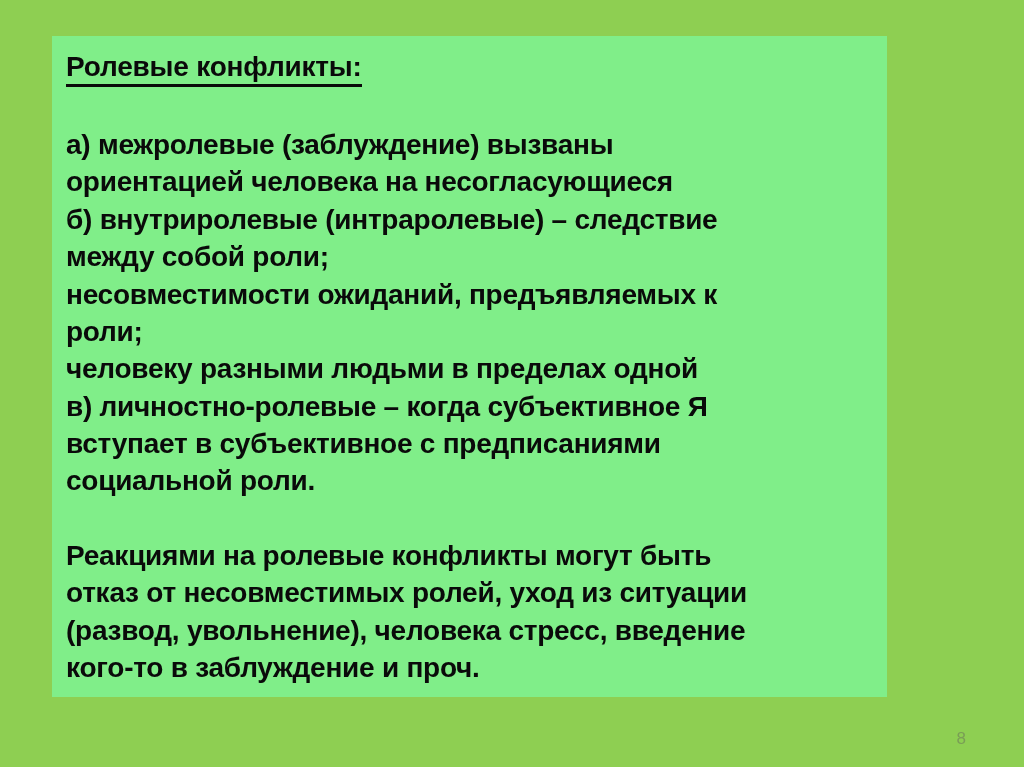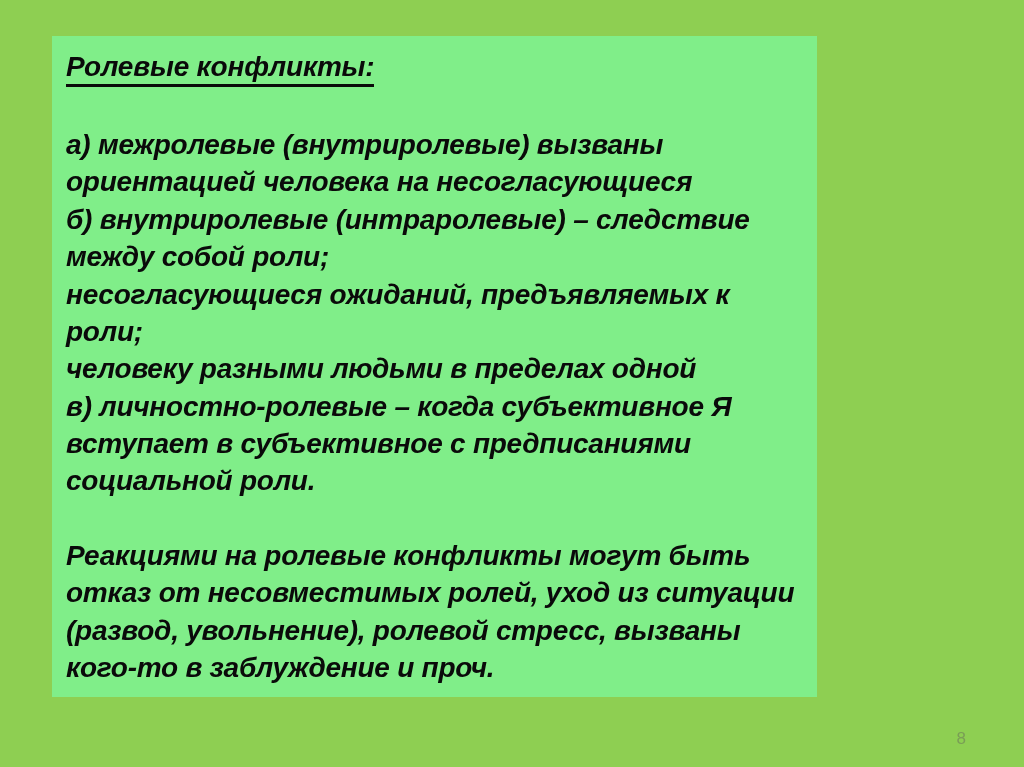--- a/index.html
+++ b/index.html
@@ -21,27 +21,26 @@
     height: 767px;
     background: #8ecf52;
     box-sizing: border-box;
   }
 
   
   .content-panel {
     position: absolute;
     left: 52px;
     top: 36px;
-    width: 765px;
+    width: 835px;
     height: 661px;
     background: #80ee89;
     box-sizing: border-box;
     padding: 14px 18px 0 14px;
     overflow: hidden;
-    font-style: italic;
   }
 
   
   .slide-title {
     font-size: 28px;
     font-weight: bold;
     color: #0a0a0a;
     letter-spacing: -0.2px;
     line-height: 1.18;
     margin: 0 0 0 0;
@@ -100,38 +99,38 @@
 
   <div class="content-panel">
 
     <div class="title-row">
       <h1 class="slide-title">Ролевые конфликты:</h1>
     </div>
 
     <div class="body-block">
 
       <p class="para">
-        <span class="para-line">а) межролевые (внутриролевые) вызваны</span>
+        <span class="para-line">а) межролевые (заблуждение) вызваны</span>
         <span class="para-line">ориентацией человека на несогласующиеся</span>
         <span class="para-line">б) внутриролевые (интраролевые) – следствие</span>
         <span class="para-line">между собой роли;</span>
-        <span class="para-line">несогласующиеся ожиданий, предъявляемых к</span>
+        <span class="para-line">несовместимости ожиданий, предъявляемых к</span>
         <span class="para-line">роли;</span>
         <span class="para-line">человеку разными людьми в пределах одной</span>
         <span class="para-line">в) личностно-ролевые – когда субъективное Я</span>
         <span class="para-line">вступает в субъективное с предписаниями</span>
         <span class="para-line">социальной роли.</span>
       </p>
 
       <span class="spacer-line"></span>
 
       <p class="para">
         <span class="para-line">Реакциями на ролевые конфликты могут быть</span>
         <span class="para-line">отказ от несовместимых ролей, уход из ситуации</span>
-        <span class="para-line">(развод, увольнение), ролевой стресс, вызваны</span>
+        <span class="para-line">(развод, увольнение), человека стресс, введение</span>
         <span class="para-line">кого-то в заблуждение и проч.</span>
       </p>
 
     </div>
 
   </div>
 
   <div class="page-number">8</div>
 
 </div>

